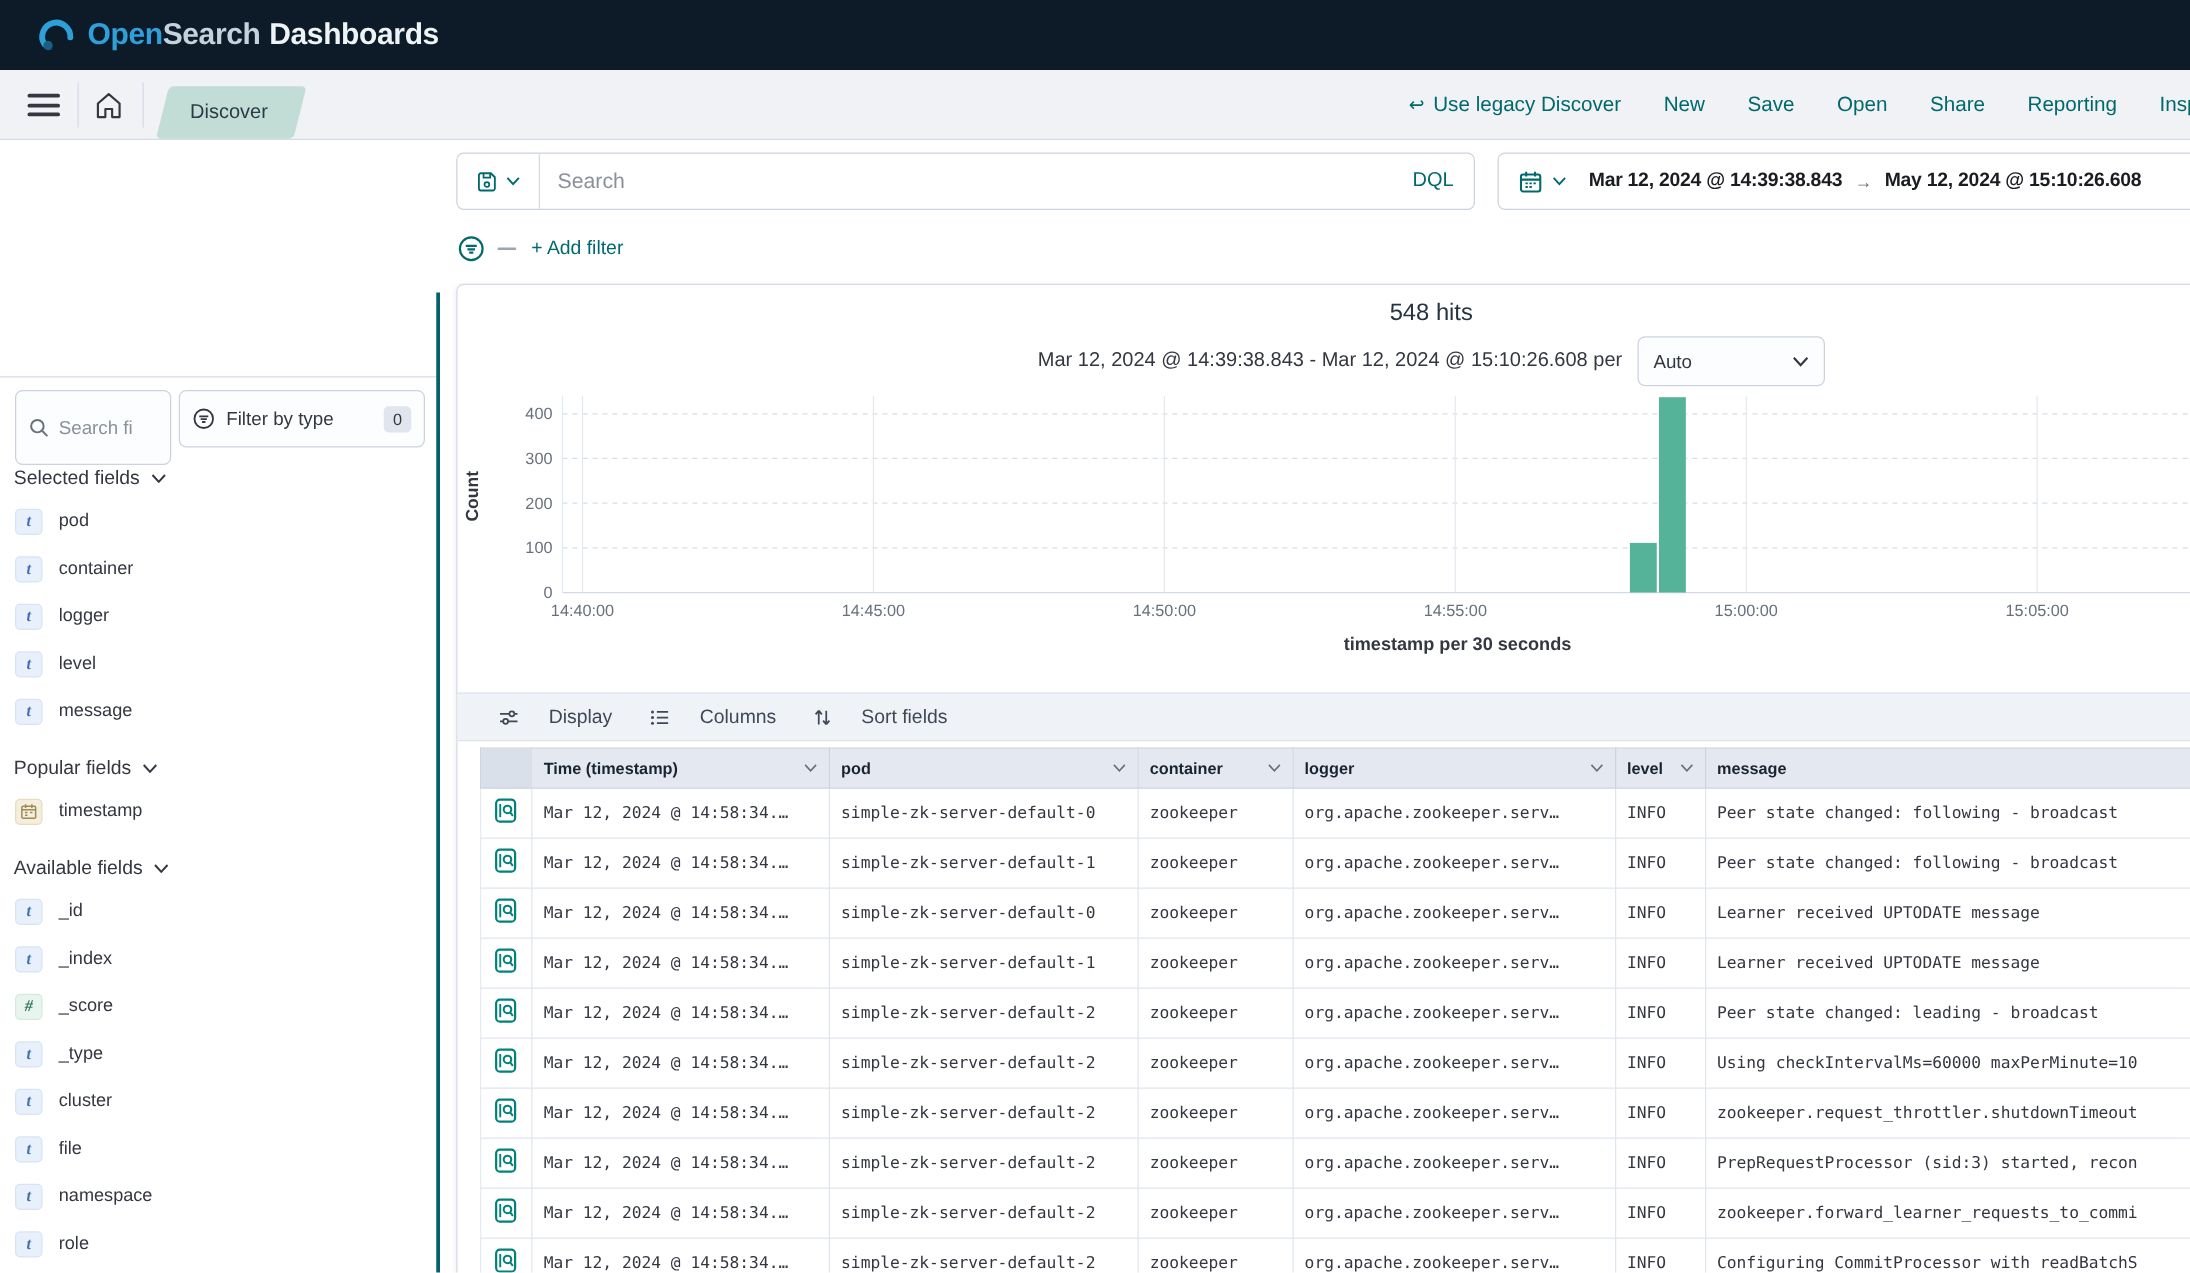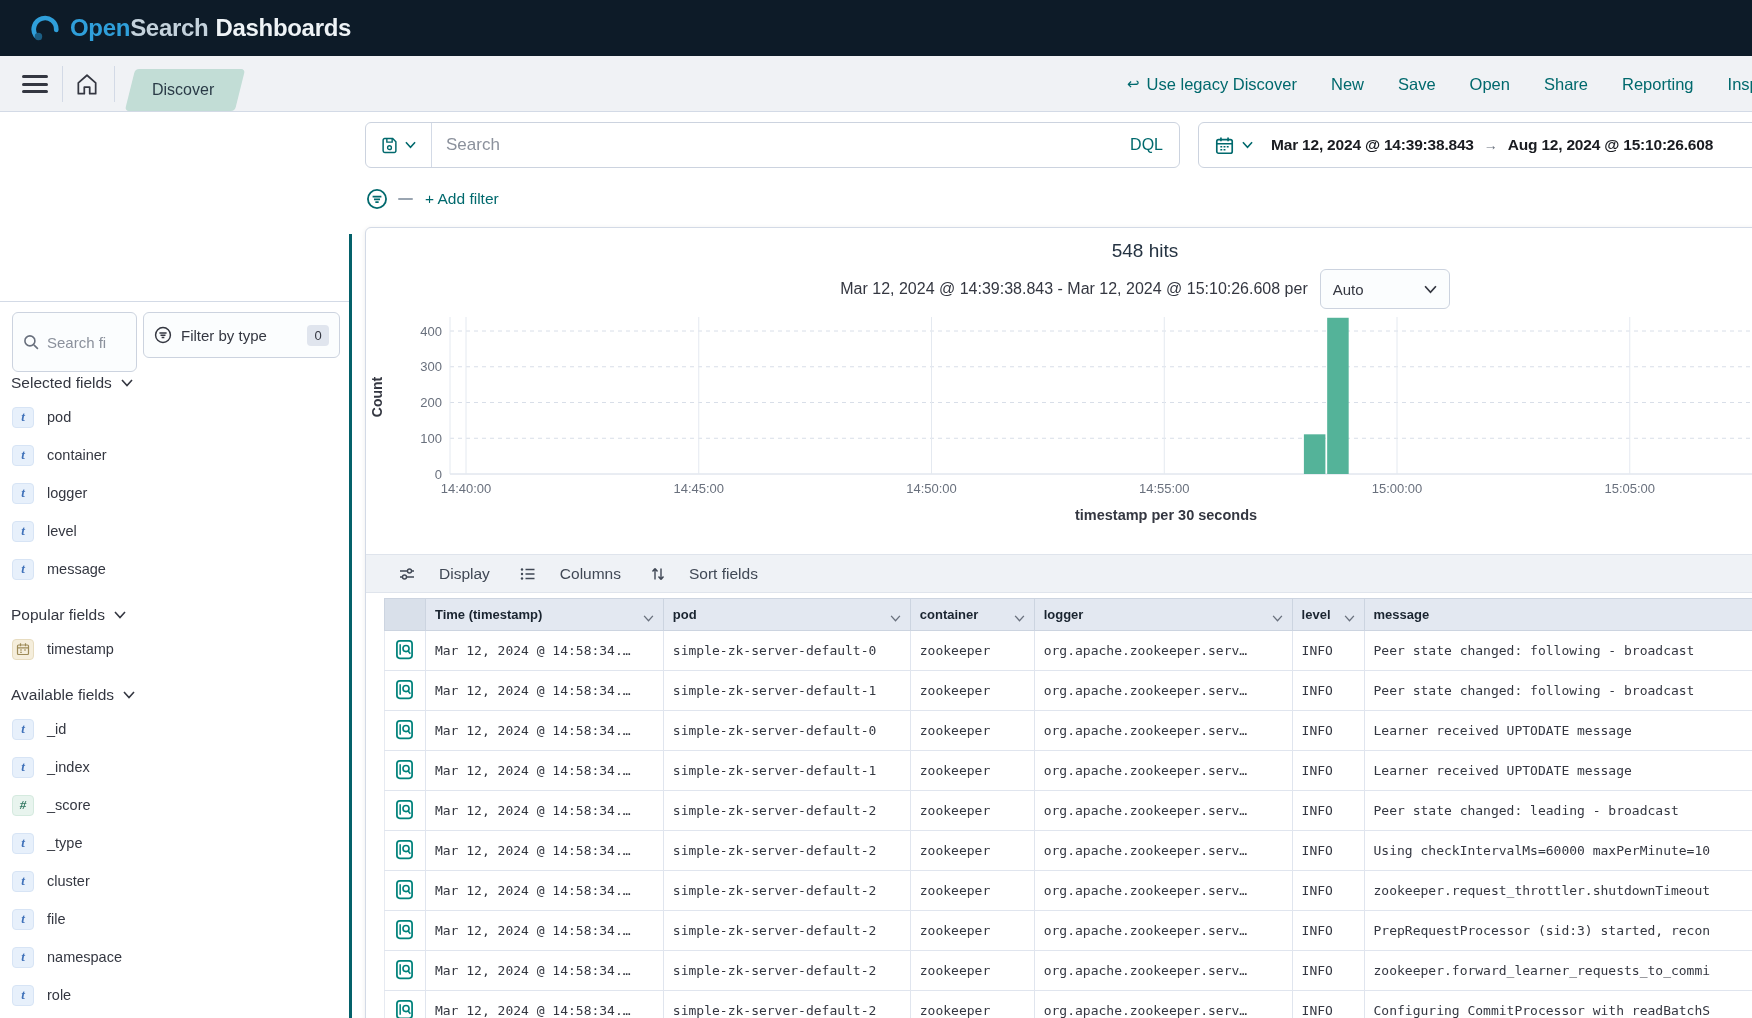--- a/index.html
+++ b/index.html
@@ -83,39 +83,39 @@
   .add-filter { color:#00696d; font-size:15.5px; cursor:pointer; }
 
   
   .panel { position:absolute; left:0; top:115px; width:1560px; height:800px; background:#fff;
     border:1px solid #d3dae6; border-radius:6px; box-shadow:0 1px 5px rgba(0,0,0,0.08); }
   .hits-row { position:absolute; left:0; top:12px; width:100%; text-align:center;
     font-size:19px; color:#253342; }
   .hits-count { font-weight:normal; }
   .subtitle-row { position:absolute; left:0; top:40px; width:100%; height:42px; display:flex;
     align-items:center; justify-content:center; gap:12px; font-size:16px; color:#343741; }
-  .interval-select { width:130px; height:40px; border:1px solid #ccd3df; border-radius:6px;
+  .interval-select { width:150px; height:40px; border:1px solid #ccd3df; border-radius:6px;
     background:#fbfdfe; display:flex; align-items:center; padding:0 12px; font-size:15px;
     color:#343741; cursor:pointer; }
   .interval-select .grow { flex:1; }
   #histogram { position:absolute; left:0; top:85px; overflow:visible; }
 
   .controls-bar { position:absolute; left:0; top:326px; width:1559px; height:39px;
     background:#eff2f6; border-top:1px solid #dfe4ec; border-bottom:1px solid #dfe4ec;
     display:flex; align-items:center; gap:30px; padding-left:33px; }
   .ctrl { display:flex; align-items:center; gap:24px; font-size:15.5px; color:#404855; cursor:pointer; }
 
   
   .log-table { position:absolute; left:18px; top:370px; border-collapse:collapse;
     font-family:"DejaVu Sans Mono", monospace; font-size:13px; color:#343741; table-layout:fixed; }
   .log-table th { background:#e3e8f1; border:1px solid #ccd4e0; height:32px; text-align:left;
     font-family:"Liberation Sans", sans-serif; font-size:13px; color:#1a2430; padding:0 9px;
     white-space:nowrap; overflow:hidden; }
   .log-table th.expand-h { background:#d9e0ea; }
-  .log-table th .th-in { display:flex; align-items:flex-end; justify-content:space-between; gap:4px; }
+  .log-table th .th-in { display:flex; align-items:center; justify-content:space-between; gap:4px; }
   .log-table td { border:1px solid #e0e5ee; border-left:1px solid #e6eaf1; height:40px;
     padding:0 9px; white-space:nowrap; overflow:hidden; }
   .log-table tr td:first-child { text-align:center; padding:0; }
   .expand-btn { cursor:pointer; display:inline-flex; }
 </style>
 </head>
 <body>
 
 <div id="app">
 
@@ -296,21 +296,21 @@
             <rect x="1.5" y="3" width="13" height="11.5" rx="1.5" fill="none" stroke="#00696d" stroke-width="1.4"></rect>
             <path d="M5 1.2 v3.2 M11 1.2 v3.2 M1.5 6.5 h13" stroke="#00696d" stroke-width="1.4"></path>
             <path d="M4.5 9 h1.6 M7.2 9 h1.6 M9.9 9 h1.6 M4.5 11.5 h1.6 M7.2 11.5 h1.6" stroke="#00696d" stroke-width="1.3"></path>
           </svg>
         <svg width="11" height="8" viewBox="0 0 12 8">
             <path d="M1 1 L6 6.5 L11 1" fill="none" stroke="#00696d" stroke-width="1.7"></path>
           </svg>
       </span>
       <span class="dp-date">Mar 12, 2024 @ 14:39:38.843</span>
       <span class="dp-arrow">→</span>
-      <span class="dp-date">Aug 12, 2024 @ 15:10:26.608</span>
+      <span class="dp-date">May 12, 2024 @ 15:10:26.608</span>
     </div>
 
     <div class="filter-row">
       <svg width="22" height="22" viewBox="0 0 16 16">
           <circle cx="8" cy="8" r="6.6" fill="none" stroke="#00696d" stroke-width="1.3"></circle>
           <path d="M4.8 6.3 h6.4 M5.8 8.3 h4.4 M6.8 10.3 h2.4" stroke="#00696d" stroke-width="1.3"></path>
         </svg>
       <span class="filter-dash"></span>
       <span class="add-filter">+ Add filter</span>
     </div>

